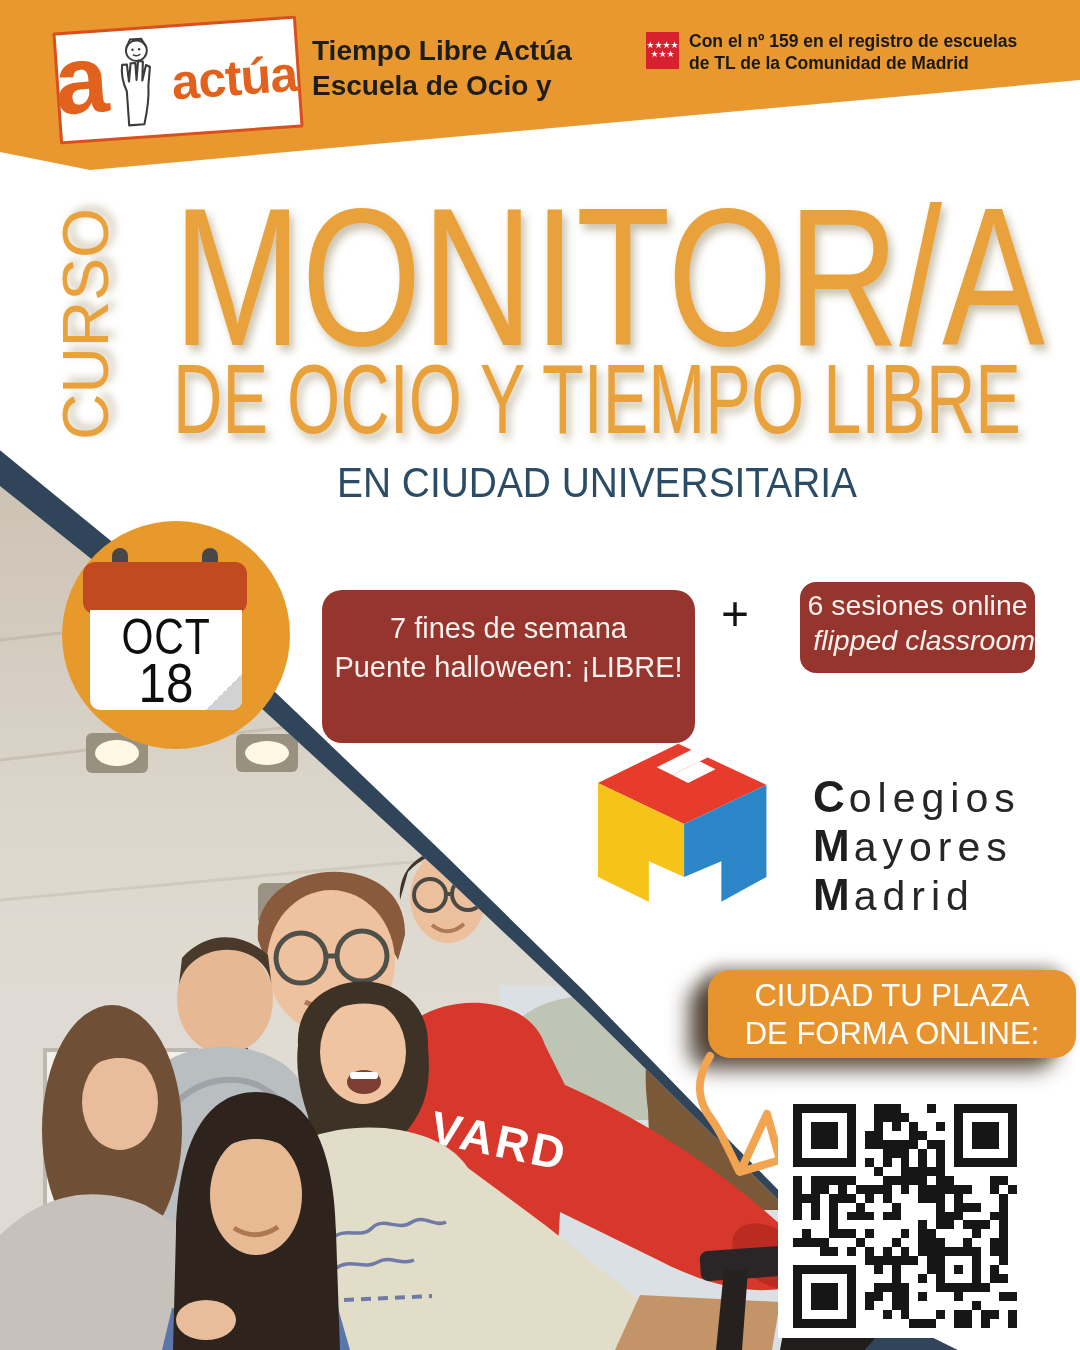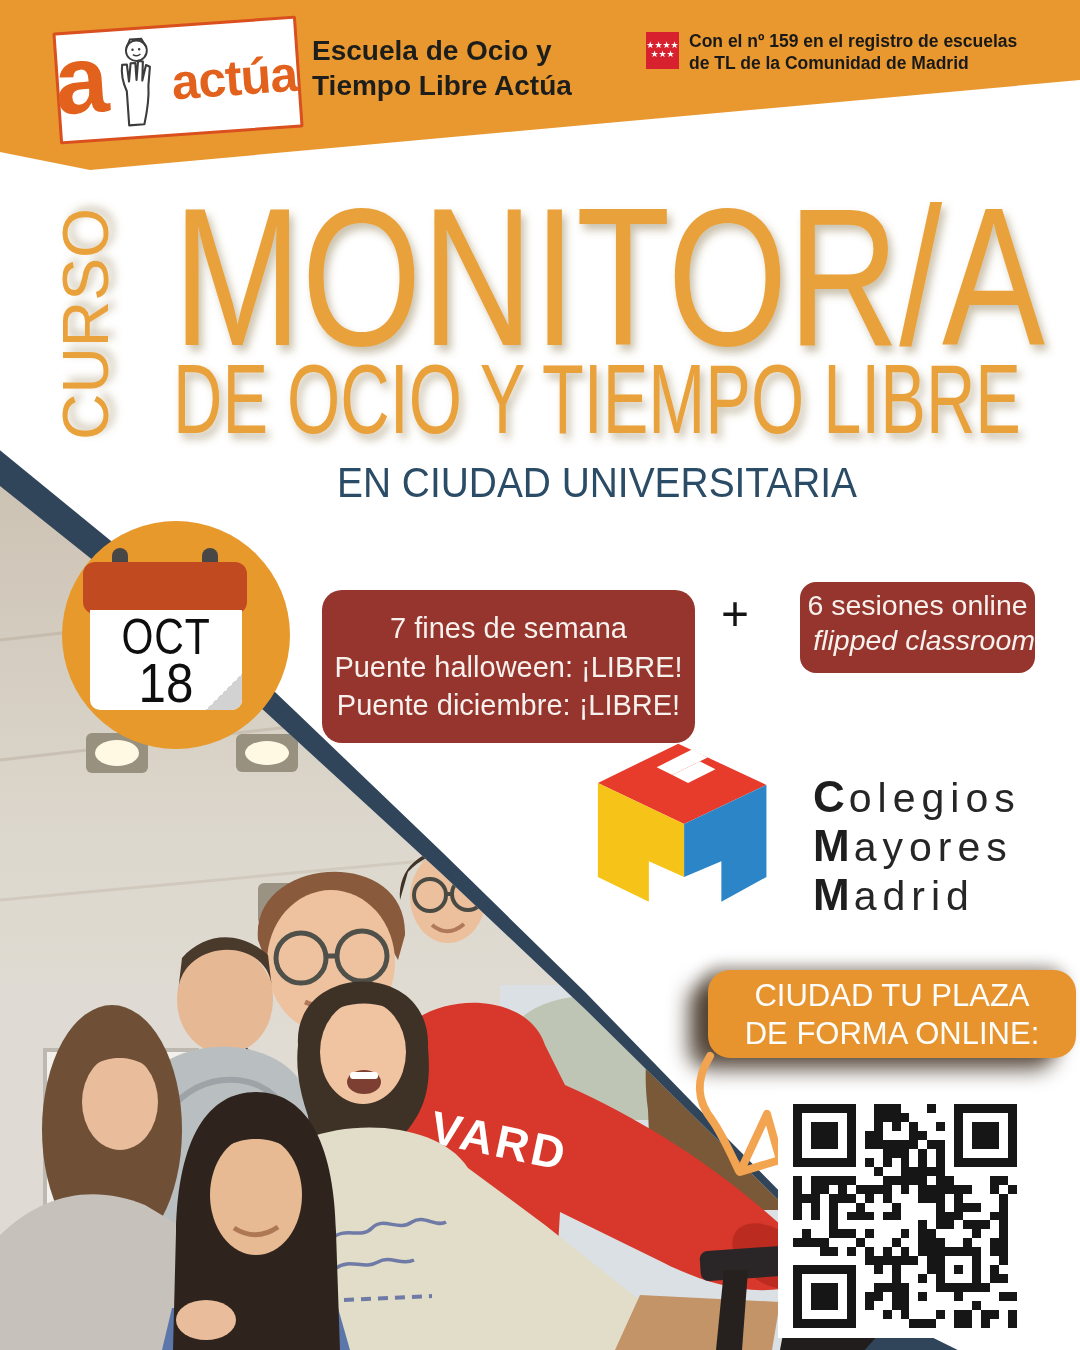--- a/index.html
+++ b/index.html
@@ -204,22 +204,22 @@
       <path d="M20,10 A11,11 0 0 1 40,10 L36,2 L24,2 Z" fill="#fff" stroke="#3C3C3C" stroke-width="2"></path>
       <circle cx="26" cy="13" r="1.3" fill="#3C3C3C"></circle>
         <circle cx="33" cy="13" r="1.3" fill="#3C3C3C"></circle>
       <path d="M26,18 Q30,21 34,18" fill="none" stroke="#3C3C3C" stroke-width="1.5"></path>
       <path d="M17,92 L17,56 C14,48 12,38 14,28 L19,28 L20,46 L23,27 L28,27 L28,45 L31,25 L36,26 L34,46 L39,30 L43,32 L40,52 C40,64 37,78 33,92 Z" fill="#fff" stroke="#3C3C3C" stroke-width="2.2" stroke-linejoin="round"></path>
     </svg>
     <span class="logo-word">actúa</span>
   </div>
 
   <div class="abs school">
+    <div>Tiempo Libre Actúa</div>
     <div>Escuela de Ocio y</div>
-    <div>Tiempo Libre Actúa</div>
   </div>
 
   <div class="abs flag">
     <div class="flag-row r1">★★★★</div>
     <div class="flag-row">★★★</div>
   </div>
 
   <div class="abs registry">
     <div>Con el nº 159 en el registro de escuelas</div>
     <div>de TL de la Comunidad de Madrid</div>
@@ -232,21 +232,20 @@
   <div class="abs cal-header"></div>
   <div class="abs cal-body">
     <div class="abs cal-month">OCT</div>
     <div class="abs cal-day">18</div>
     <div class="abs cal-fold"></div>
   </div>
 
   <div class="abs box-red box-weekend">
     <div>7 fines de semana</div>
     <div>Puente halloween: ¡LIBRE!</div>
-    <div>Puente diciembre: ¡LIBRE!</div>
   </div>
   <div class="abs plus">+</div>
   <div class="abs box-red box-online">
     <div>6 sesiones online</div>
     <div class="italic">flipped classroom</div>
   </div>
 
   <svg class="abs cmm-cube" width="196" height="196" viewBox="0 0 100 100">
     <polygon points="3,27 44,7 89,28 47,48" fill="#E73B2B"></polygon>
     <polygon points="3,27 47,48 47,75 29,67 29,87.6 3,75" fill="#F6C318"></polygon>

